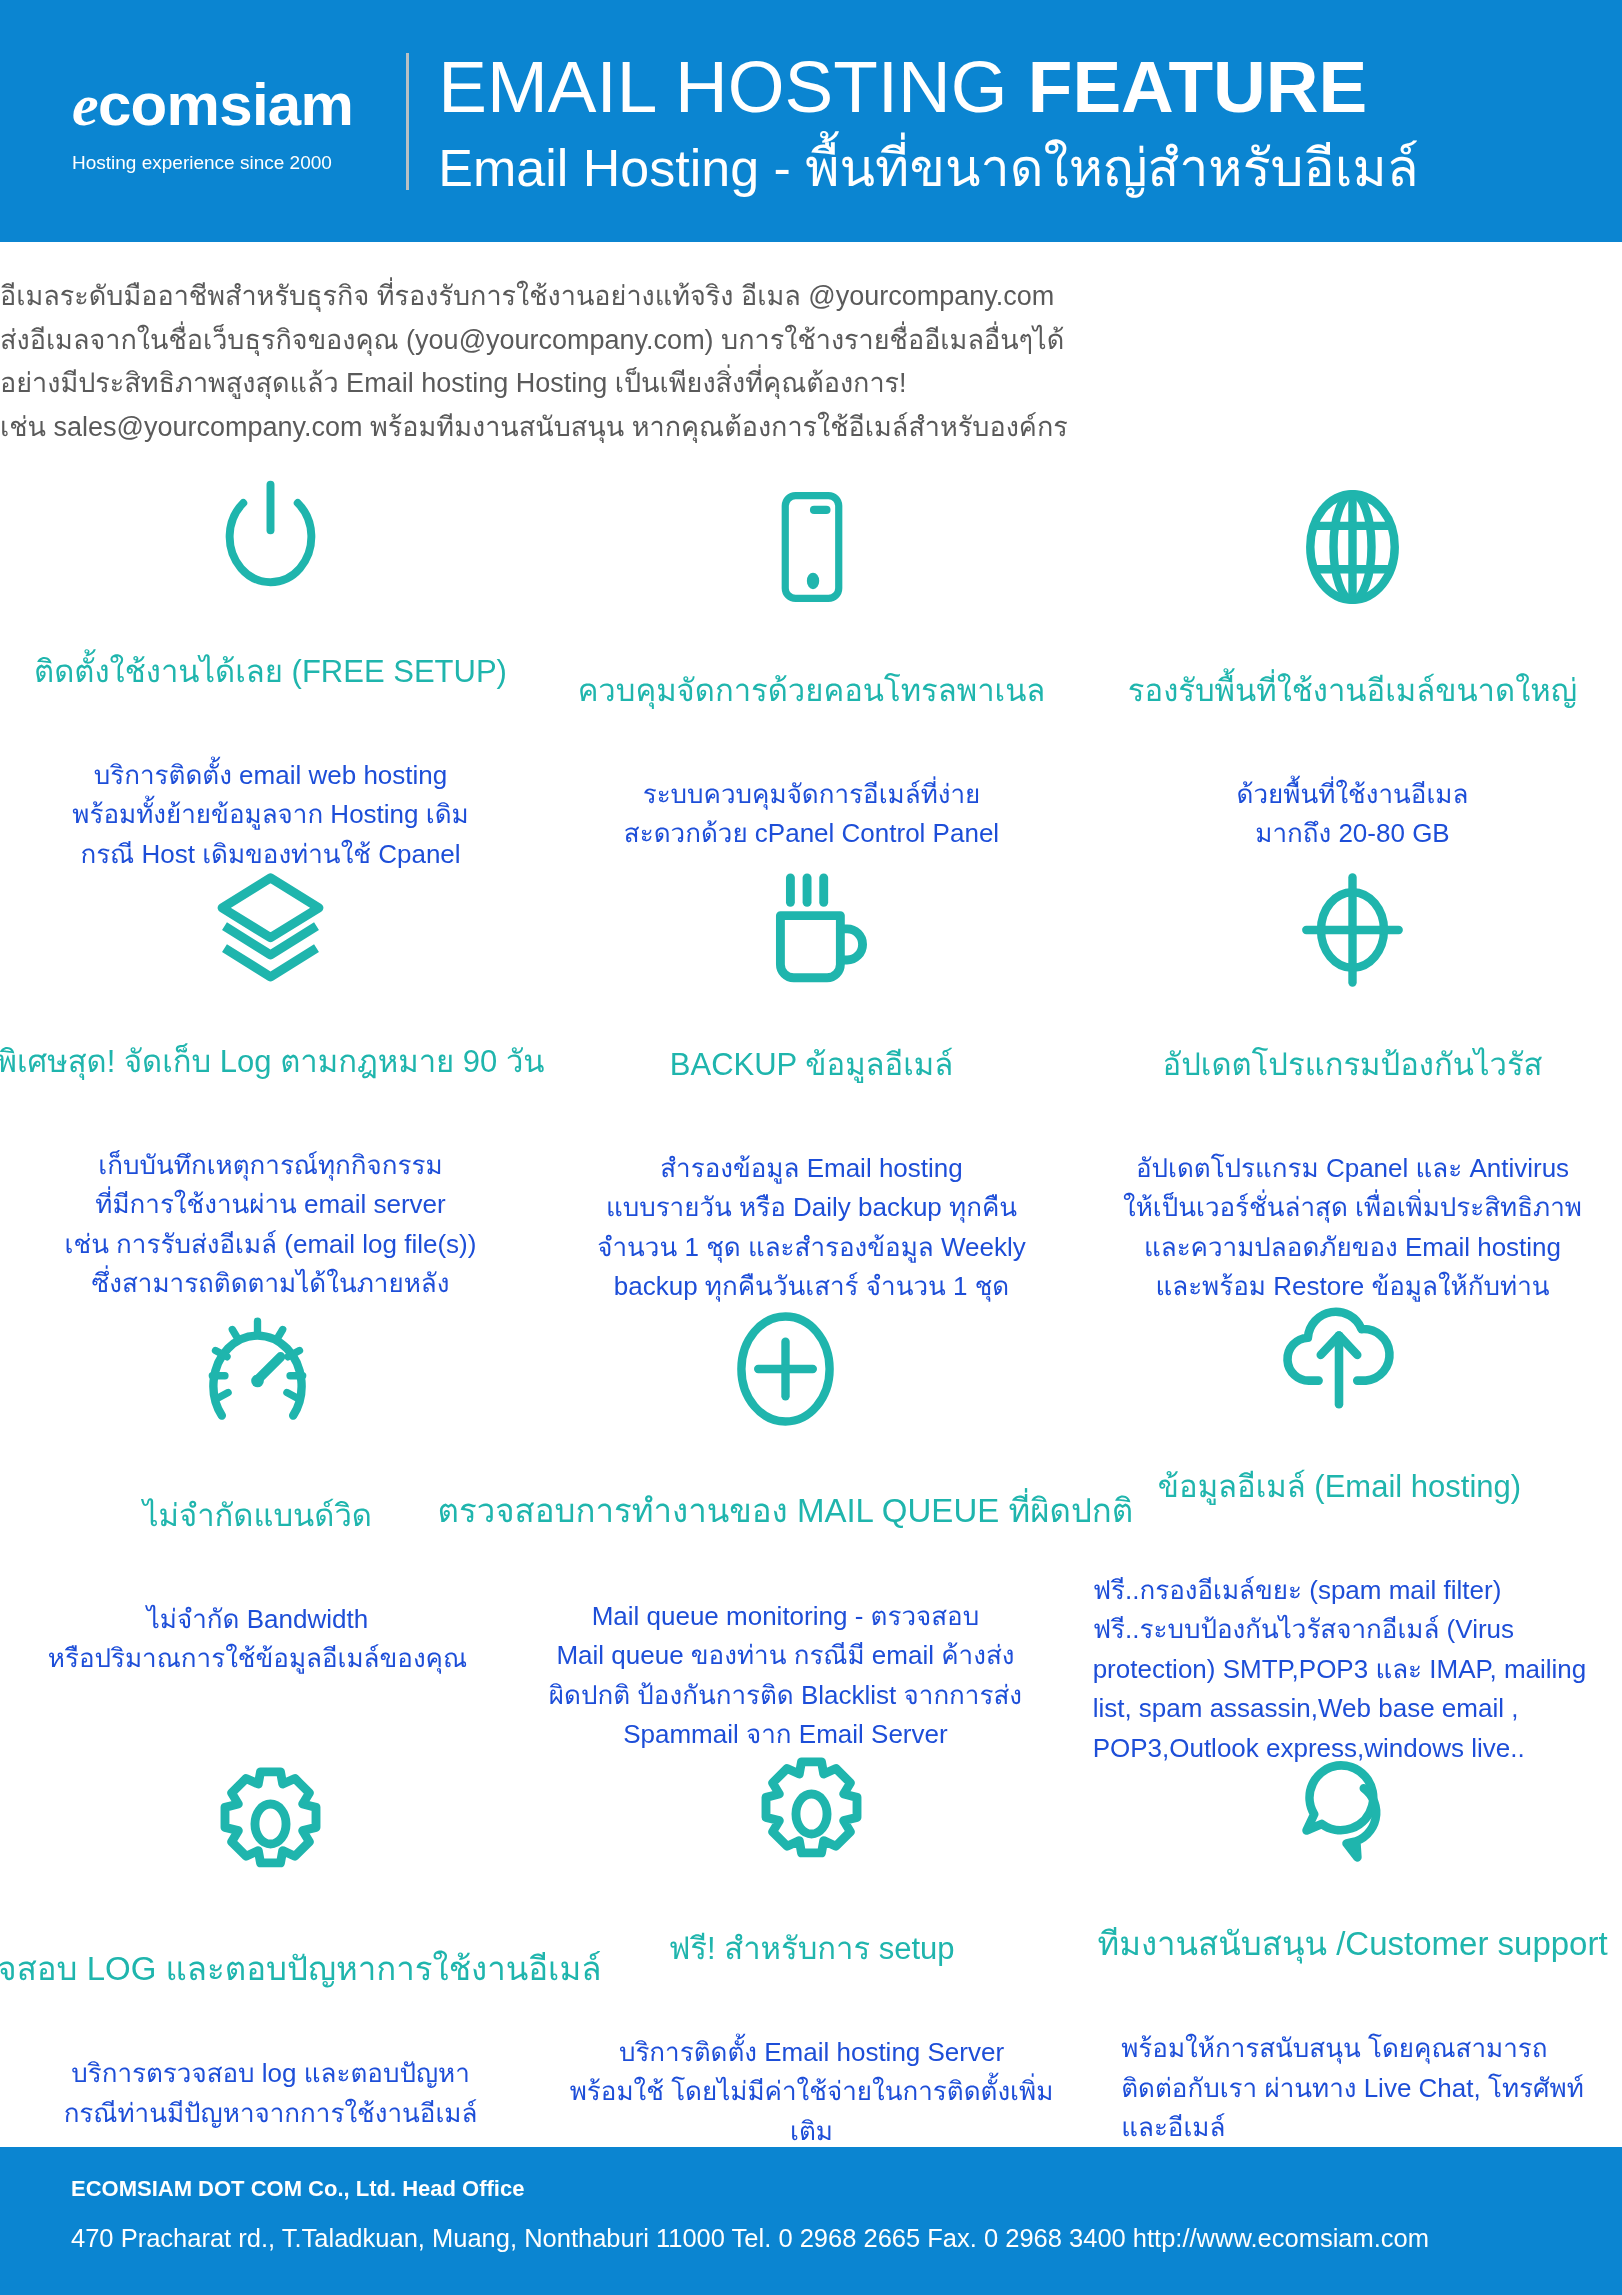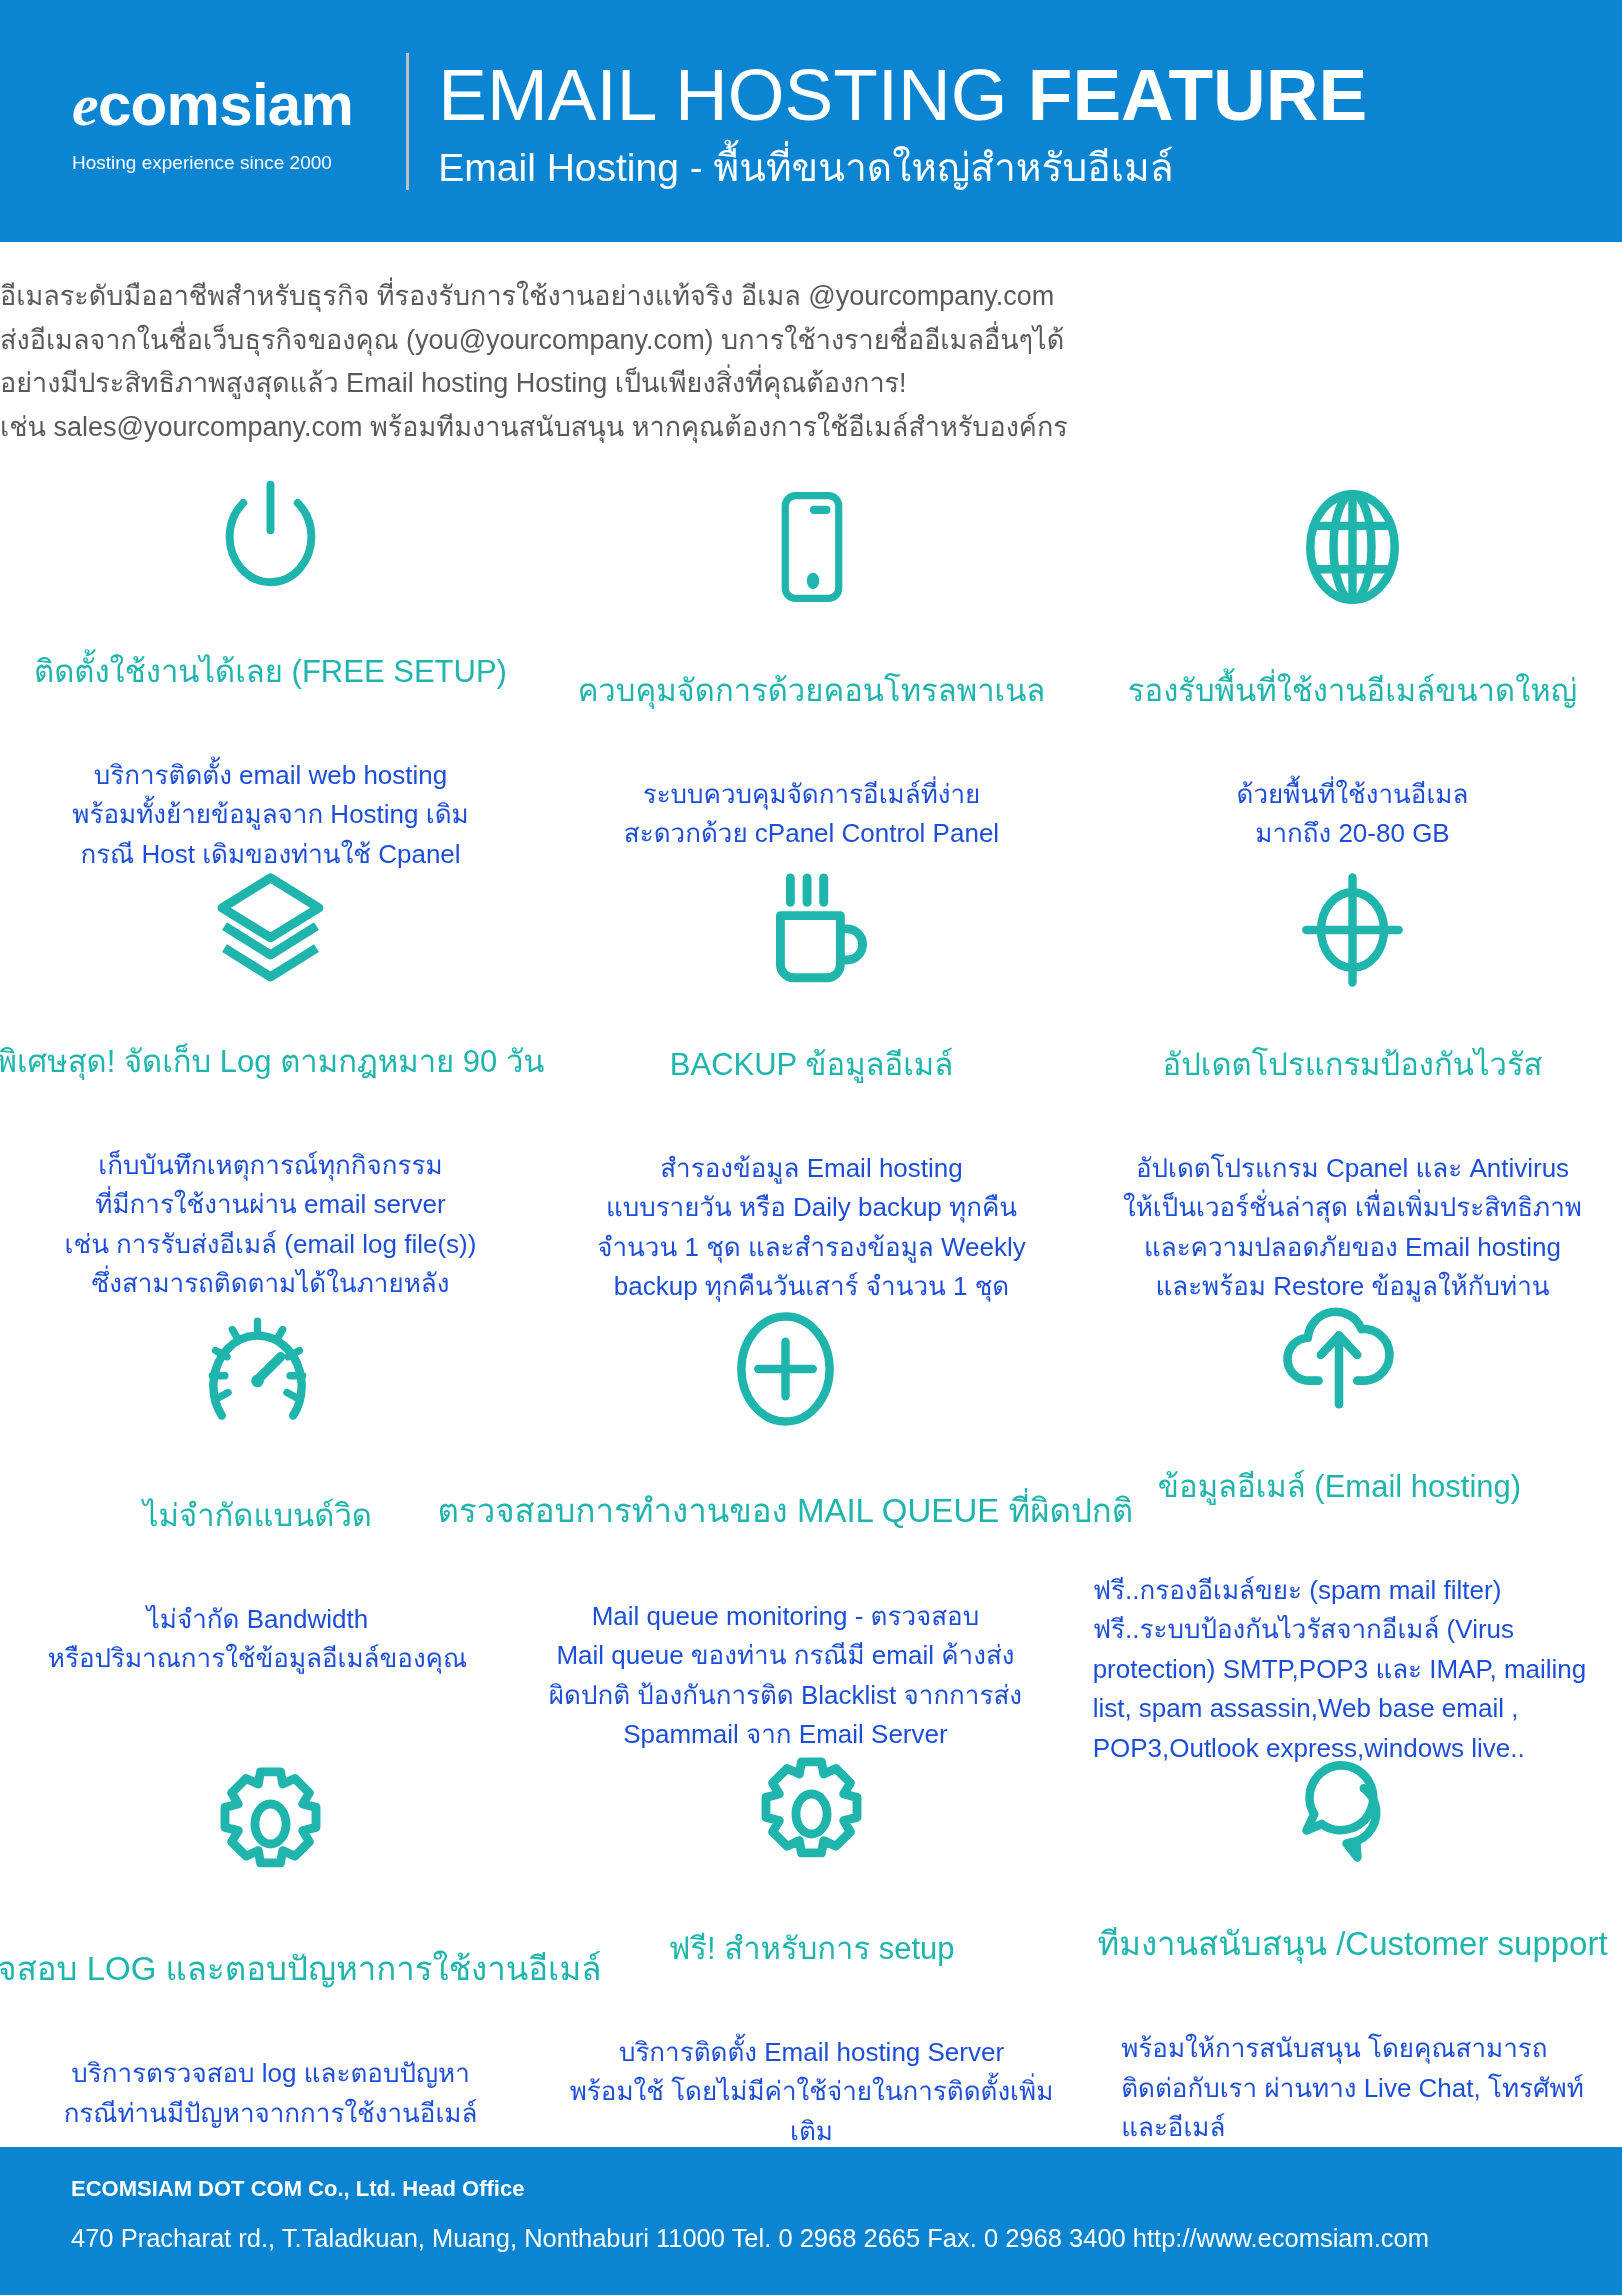--- a/index.html
+++ b/index.html
@@ -33,21 +33,21 @@
   .hdr-divider {
     width:3.3px; height:137px; background:#b9c0c4; margin:0 29px 0 0; flex:none;
   }
   .hdr-titles { padding-top:3.9px; }
   .hdr-title {
     color:#fff; font-size:73px; font-weight:400; letter-spacing:0px;
     line-height:1.06; white-space:nowrap;
   }
   .hdr-title b { font-weight:700; }
   .hdr-sub {
-    color:#fff; font-size:39px; font-weight:400; margin-top:14.4px;
+    color:#fff; font-size:52px; font-weight:400; margin-top:14.4px;
     line-height:1.1; white-space:nowrap;
   }
 
   
   .intro {
     position:absolute; left:0; top:275px; width:1623px;
     text-align:left; color:#5a5a5a;
   }
   .intro p {
     font-size:27px; line-height:1.62; font-weight:400;

